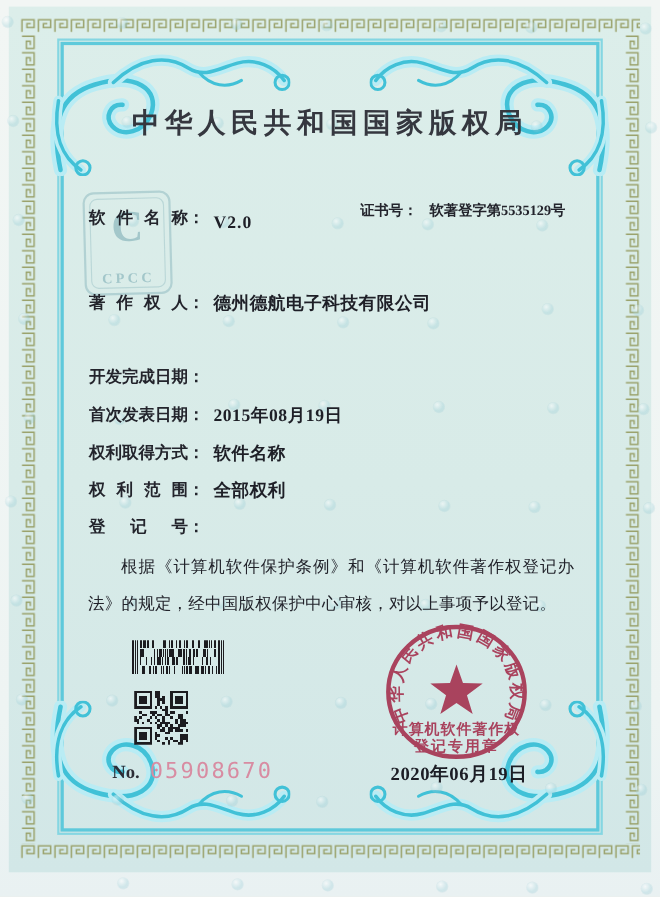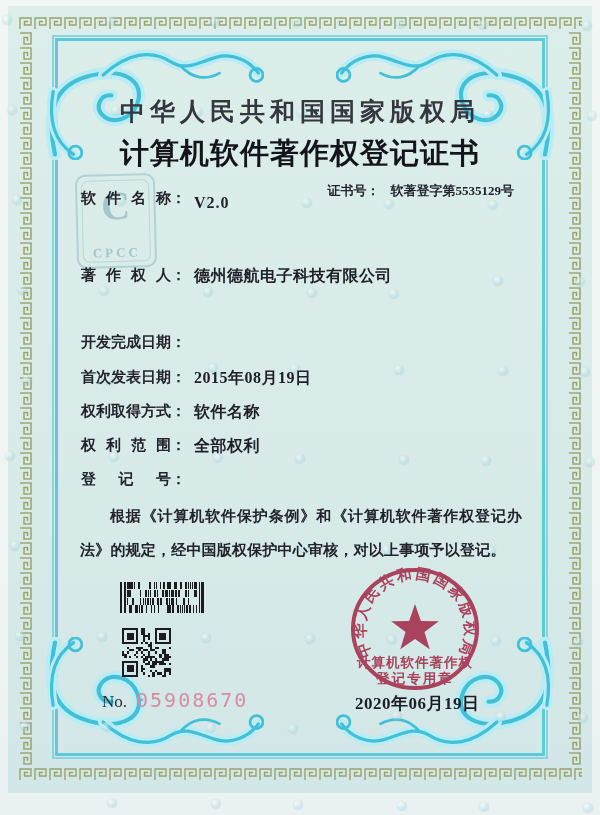--- a/index.html
+++ b/index.html
@@ -38,27 +38,27 @@
     position:absolute;right:86px;top:182px;font-size:13px;font-weight:700;color:#23242c;
   }
   .certno .lbl{margin-right:11px;}
   .row{position:absolute;left:81px;display:flex;align-items:flex-start;font-weight:700;}
   .row .lab{display:inline-block;width:90px;font-size:15px;text-align:justify;text-align-last:justify;color:#23242c;}
   .row .colon{font-size:15px;color:#23242c;}
   .row .valwrap{margin-left:8px;font-size:16px;color:#1e1f27;letter-spacing:.5px;}
   .row .val2{margin-top:5px;letter-spacing:1px;}
   .statement{
     position:absolute;left:80px;top:499px;width:442px;
-    font-size:15px;font-weight:700;line-height:34px;
+    font-size:15px;font-weight:400;line-height:34px;
     text-align:justify;text-indent:2em;color:#22232b;letter-spacing:.2px;
   }
   .barcode{position:absolute;left:120px;top:582px;}
   .qr{position:absolute;left:122px;top:628px;}
   .serial{position:absolute;left:102px;top:688px;font-size:17px;white-space:nowrap;}
-  .serial .pre{font-weight:400;color:#2c2d36;margin-right:9px;}
+  .serial .pre{font-weight:700;color:#2c2d36;margin-right:9px;}
   .serial .num{color:#d88ca2;font-family:"DejaVu Sans Mono","Liberation Mono",monospace;font-size:20px;letter-spacing:2px;}
   .issued{
     position:absolute;left:355px;top:692px;font-size:17px;font-weight:700;
     color:#1c1d25;letter-spacing:.5px;white-space:nowrap;
   }
   .stamp{position:absolute;left:340px;top:565px;mix-blend-mode:multiply;opacity:.92;}
   .cpcc{
     position:absolute;left:76px;top:174px;width:76px;height:90px;
     border:2px solid rgba(112,166,176,.38);border-radius:10px;
     transform:rotate(-1.5deg);color:rgba(108,162,172,.5);
@@ -235,21 +235,20 @@
       <div class="dot" style="left: 583px; top: 803px;"></div>
     </div>
 
   <div class="cpcc">
     <div class="inner"></div>
     <div class="sym">C</div>
     <div class="txt">CPCC</div>
   </div>
 
   <div class="authority">中华人民共和国国家版权局</div>
-  <div class="title">计算机软件著作权登记证书</div>
   <div class="certno">
     <span class="lbl">证书号：</span><span>软著登字第5535129号</span>
   </div>
 
   <div class="row" style="top:189px">
     <span class="lab">软件名称</span>
       <span class="colon">：</span>
     <span class="valwrap">
       <div class="val2">V2.0</div>
     </span>

